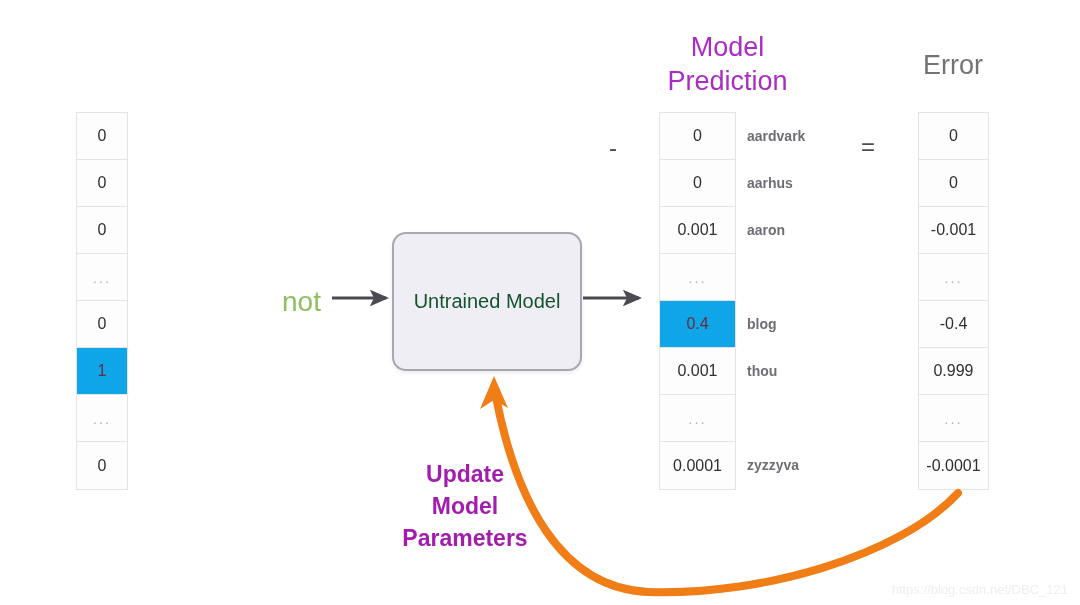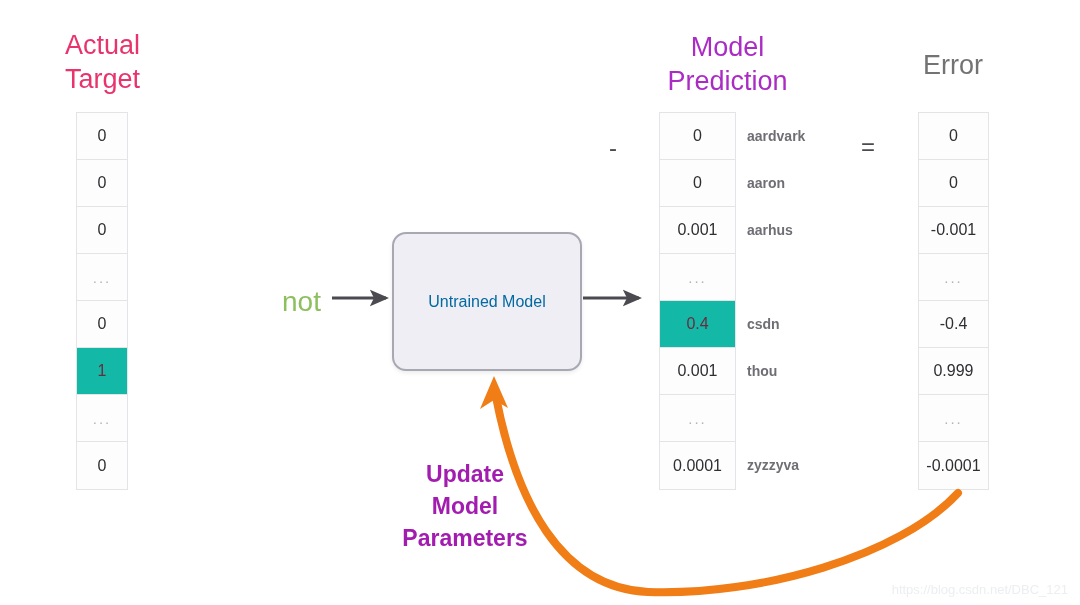--- a/index.html
+++ b/index.html
@@ -62,21 +62,21 @@
     color: #2f2f33;
     background: #fdfdfd;
   }
   .value-cell:last-child { border-bottom: none; }
   .value-cell.ellipsis {
     color: #b4b4b8;
     letter-spacing: 2px;
     font-size: 15px;
   }
   .value-cell.highlight {
-    background: #14b8a6;
+    background: #0ea5e9;
     color: #6b2b3f;
   }
 
   #column-actual-target { left: 76px; top: 112px; width: 52px; }
   #column-model-prediction { left: 659px; top: 112px; width: 77px; }
   #column-error { left: 918px; top: 112px; width: 71px; }
 
   
   #word-labels {
     position: absolute;
@@ -113,22 +113,22 @@
     height: 135px;
     border: 2px solid #a8a8b2;
     border-radius: 14px;
     background: #eeeef4;
     display: flex;
     align-items: center;
     justify-content: center;
     box-shadow: 0 2px 4px rgba(0,0,0,0.08);
   }
   #model-box-label {
-    font-size: 16px;
-    color: #0369a1;
+    font-size: 20px;
+    color: #14532d;
   }
 
   
   #input-word {
     position: absolute;
     left: 282px;
     top: 286px;
     font-size: 28px;
     color: #8dbf5e;
   }
@@ -164,22 +164,20 @@
     bottom: 8px;
     font-size: 13px;
     color: #eceef0;
   }
 </style>
 </head>
 <body>
 
 <div id="canvas">
 
-  <div class="heading" id="heading-actual-target">Actual
-Target</div>
 
   <div class="heading" id="heading-model-prediction">Model
 Prediction</div>
 
   <div class="heading" id="heading-error">Error</div>
 
   <div class="value-column" id="column-actual-target">
       <div class="value-cell">0</div>
       <div class="value-cell">0</div>
       <div class="value-cell">0</div>
@@ -198,24 +196,24 @@
       <div class="value-cell">0.001</div>
       <div class="value-cell ellipsis">...</div>
       <div class="value-cell highlight">0.4</div>
       <div class="value-cell">0.001</div>
       <div class="value-cell ellipsis">...</div>
       <div class="value-cell">0.0001</div>
     </div>
 
   <div id="word-labels">
       <div class="word-label">aardvark</div>
+      <div class="word-label">aarhus</div>
       <div class="word-label">aaron</div>
-      <div class="word-label">aarhus</div>
       <div class="word-label blank"></div>
-      <div class="word-label">csdn</div>
+      <div class="word-label">blog</div>
       <div class="word-label">thou</div>
       <div class="word-label blank"></div>
       <div class="word-label">zyzzyva</div>
     </div>
 
   <div class="operator" id="operator-equals">=</div>
 
   <div class="value-column" id="column-error">
       <div class="value-cell">0</div>
       <div class="value-cell">0</div>

